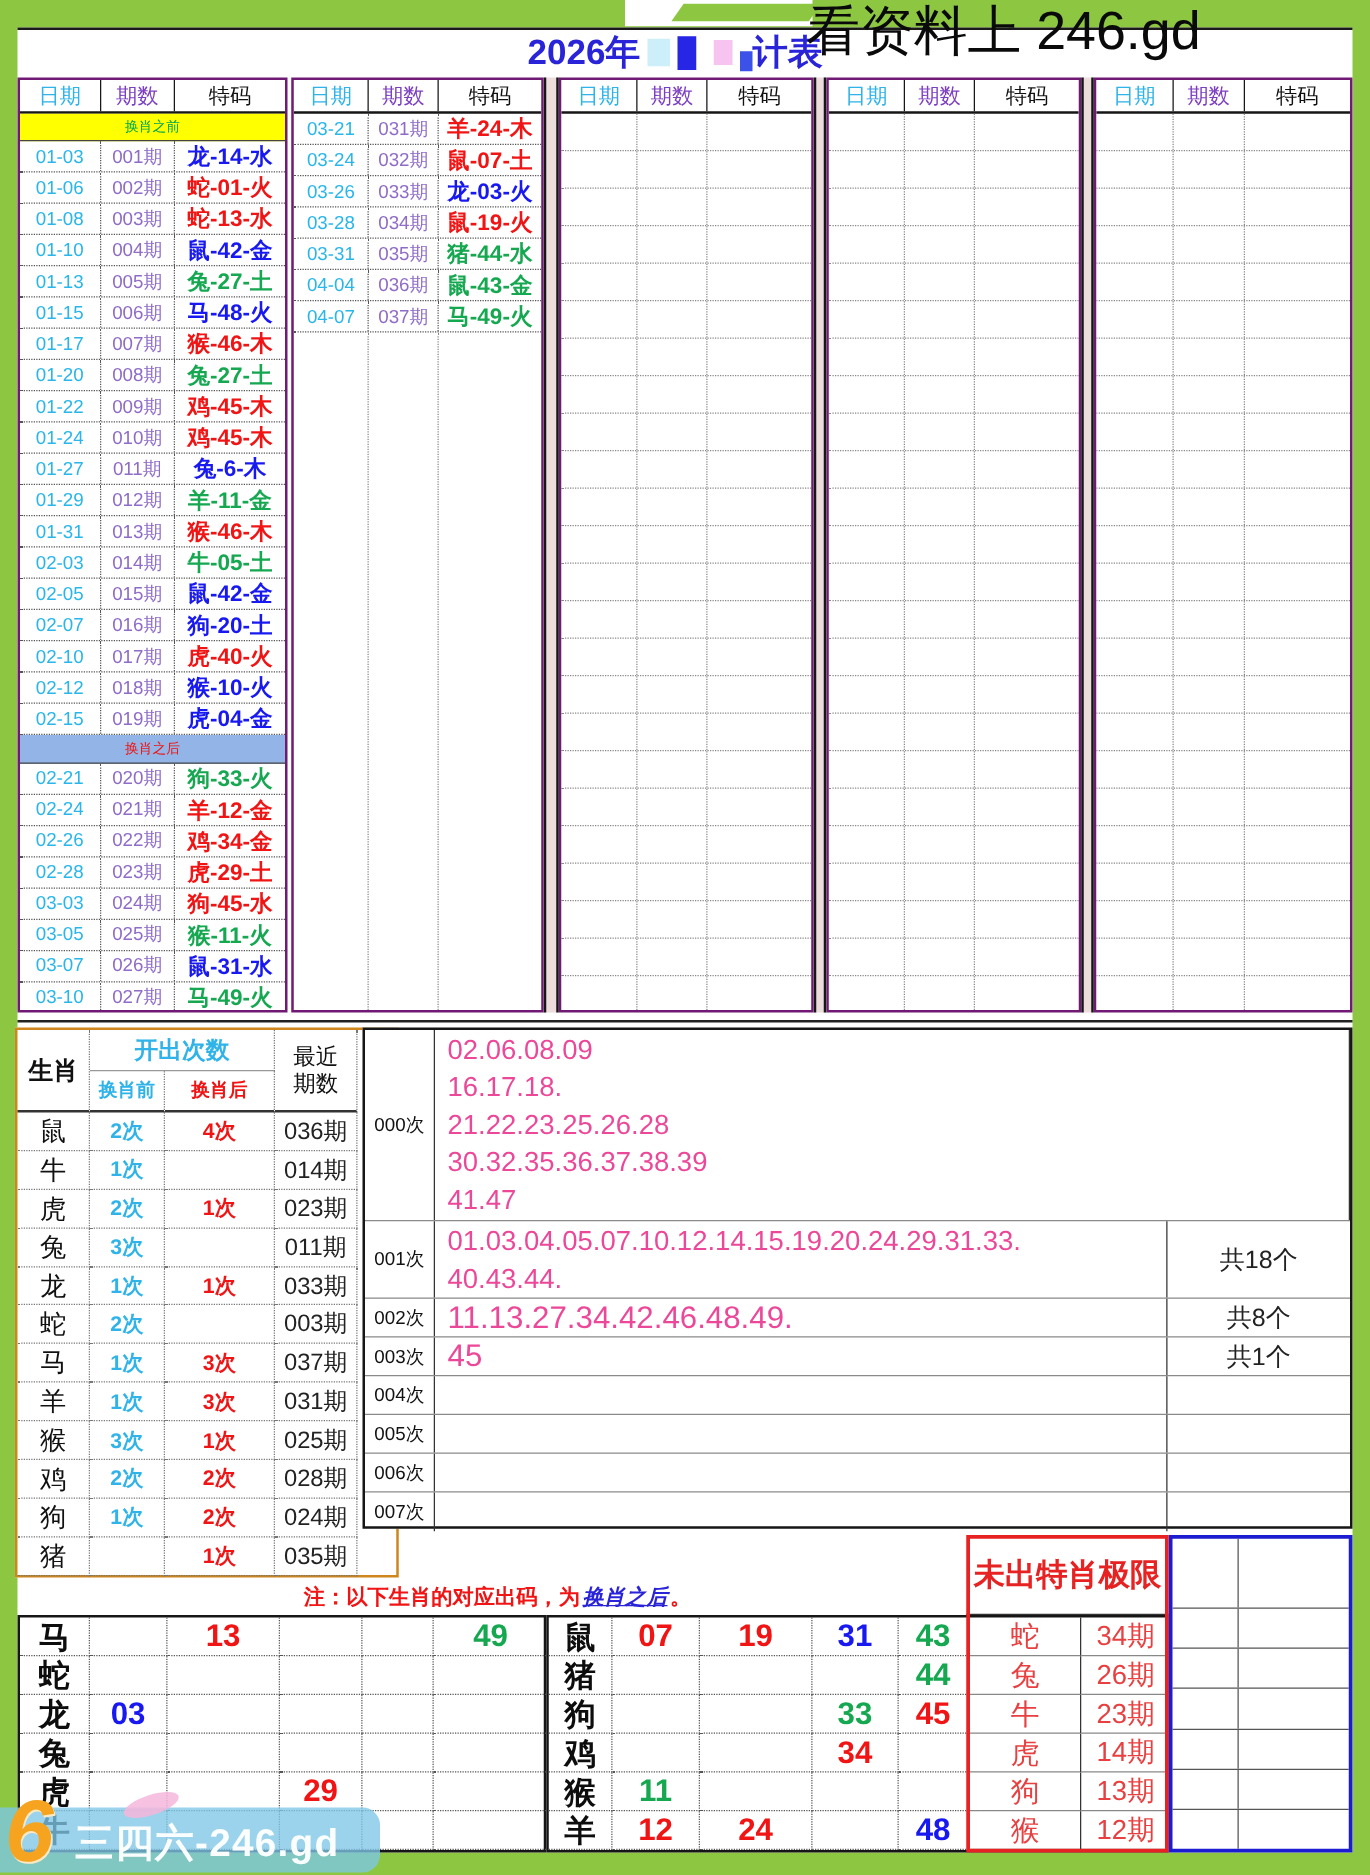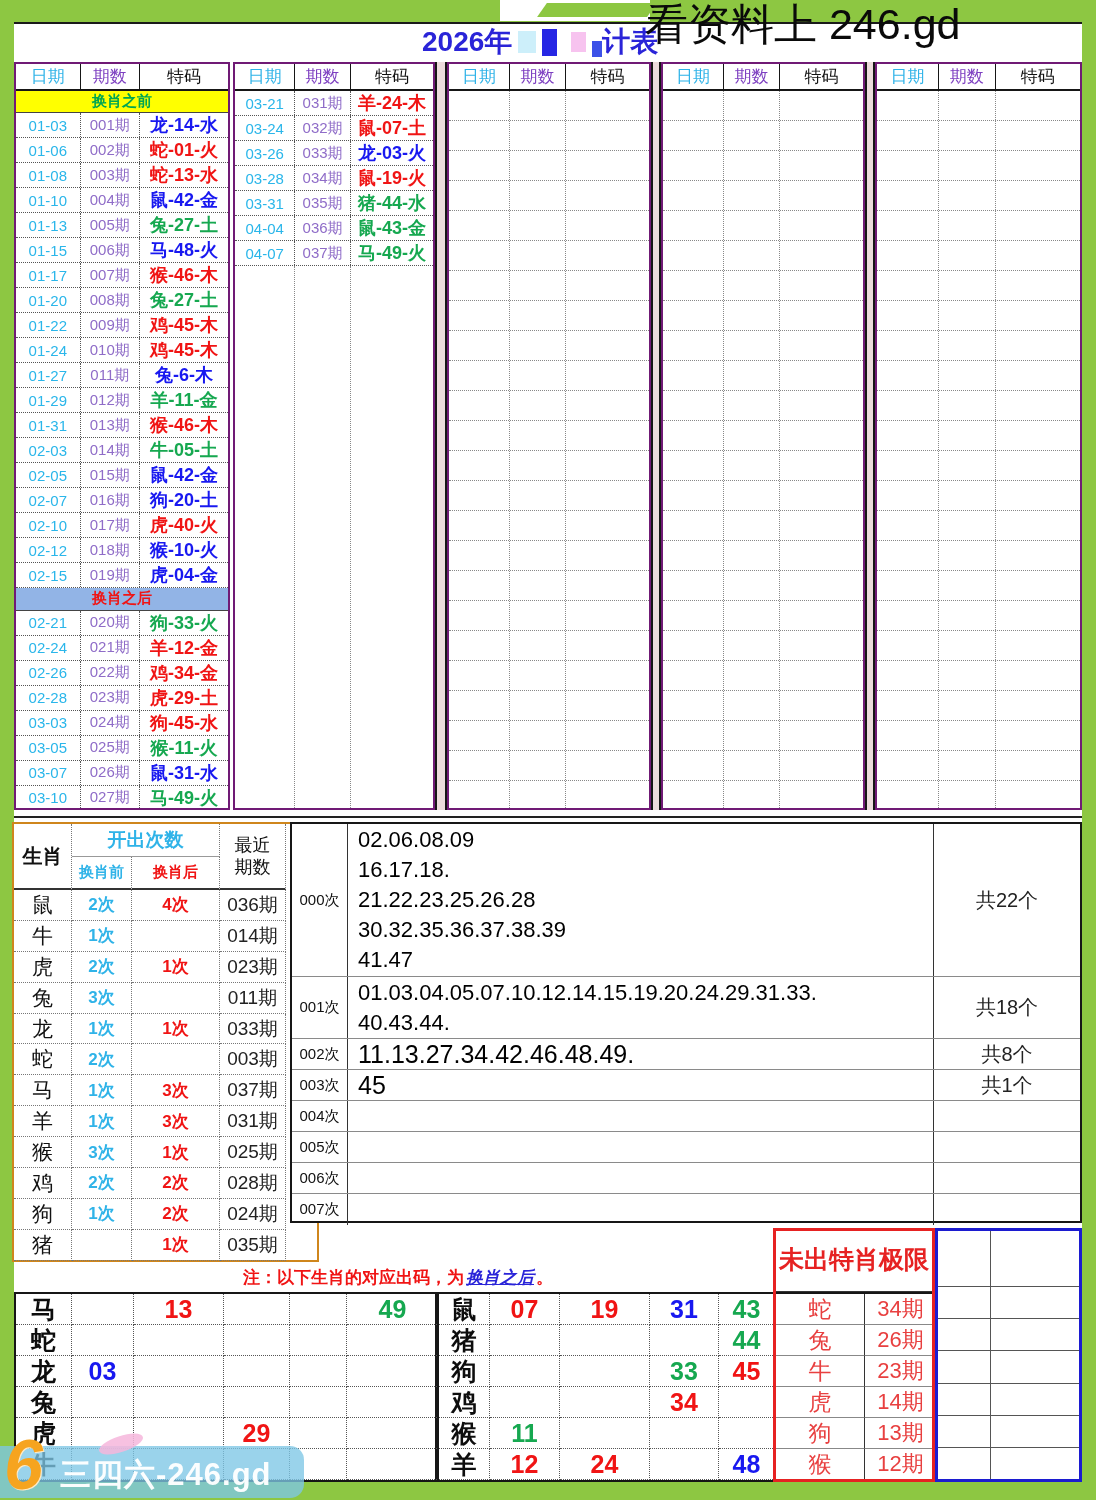--- a/index.html
+++ b/index.html
@@ -17,21 +17,21 @@
 .blk4{width:10px;height:16px;background:#3c51e8;align-self:flex-end;margin-bottom:2px}
 .overlay-text{left:645px;top:-4px;font-size:43px;color:#0a0a0a;z-index:5;white-space:nowrap}
 
 .grp{position:absolute;top:62px;height:748px;border:2px solid #701a75;background:#fff;display:flex;flex-direction:column;overflow:hidden}
 .ghead{flex:0 0 27px;display:flex;border-bottom:2px solid #161616}
 .h{display:flex;align-items:center;justify-content:center;font-size:17px;height:100%}
 .h+.h{border-left:1px solid #161616}
 .hdate{width:30%;color:#2fb3e8}
 .hper{width:28%;color:#7d3fc1}
 .hcode{width:42%;color:#111}
-.banner{flex:0 0 22.26px;display:flex;align-items:center;justify-content:center;font-weight:bold;font-size:15px;border-bottom:1px solid #444}
+.banner{flex:0 0 22.26px;display:flex;align-items:center;justify-content:center;font-weight:normal;font-size:11px;border-bottom:1px solid #444}
 .banner.before{background:#ffff00;color:#00a651}
 .banner.after{background:#92b4e6;color:#f01414}
 .row{flex:0 0 22.26px;display:flex;border-bottom:1px dotted #555}
 .c{display:flex;align-items:center;justify-content:center;height:100%}
 .c.date{width:30%;color:#2ab6ea;font-size:15px}
 .c.per{width:28%;color:#8f6cc8;font-size:15px;border-left:1px dotted #555}
 .c.code{width:42%;font-size:18px;font-weight:bold;border-left:1px dotted #555;white-space:nowrap}
 .w-r{color:#f01414}.w-b{color:#1818f0}.w-g{color:#16a850}
 .erow{flex:0 0 30px;display:flex;border-bottom:1px dotted #888}
 .filler{flex:1;display:flex}
@@ -52,21 +52,21 @@
 .sz{font-size:21px;color:#111}
 .sb{font-size:17px;font-weight:bold;color:#2fb3e8}
 .sa{font-size:17px;font-weight:bold;color:#f01414}
 .sr{font-size:19px;color:#222}
 
 .freq{left:290px;top:822px;width:792px;height:401px;border:2px solid #161616;background:#fff;display:flex;flex-direction:column}
 .frow{display:flex;border-bottom:1px solid #8a8a8a}
 .frow:last-child{border-bottom:none}
 .flabel{flex:0 0 56px;display:flex;align-items:center;justify-content:center;font-size:15px;color:#111;border-right:1px solid #333}
 .fnums{flex:1;display:flex;flex-direction:column;justify-content:center;padding-left:10px;border-right:1px solid #333}
-.fline{font-size:22px;color:#000000;line-height:30px;white-space:nowrap}
+.fline{font-size:22px;color:#ec4899;line-height:30px;white-space:nowrap}
 .xl .fline{font-size:25px}
 .ftotal{flex:0 0 146px;display:flex;align-items:center;justify-content:center;font-size:20px;color:#222}
 
 .note{left:14px;top:1262px;width:768px;height:30px;display:flex;align-items:center;justify-content:center;font-size:17px;font-weight:bold;color:#f01414;z-index:2}
 .note .lnk{color:#2a24d8;font-style:italic;text-decoration:underline;margin:0 2px}
 
 .btable{position:absolute;top:1292px;height:190px;background:#fff;display:grid;border:2px solid #161616}
 #bottom-left-table{left:14px;width:423px;grid-template-columns:56px 62px 90px 66px 57px 92px;grid-template-rows:repeat(6,31px)}
 #bottom-right-table{left:437px;width:498px;grid-template-columns:51px 70px 90px 69px 56px 90px 72px;grid-template-rows:repeat(6,31px)}
 .bc{display:flex;align-items:center;justify-content:center;border-bottom:1px dotted #555;border-right:1px dotted #555;overflow:hidden}
@@ -746,21 +746,20 @@
 <div class="abs freq" id="freq-table">
     <div class="frow" style="flex: 0 0 153px;">
       <div class="flabel">000次</div>
       <div class="fnums">
         <div class="fline">02.06.08.09</div>
         <div class="fline">16.17.18.</div>
         <div class="fline">21.22.23.25.26.28</div>
         <div class="fline">30.32.35.36.37.38.39</div>
         <div class="fline">41.47</div>
       </div>
-      <div class="ftotal">共22个</div>
     </div>
     <div class="frow" style="flex: 0 0 62px;">
       <div class="flabel">001次</div>
       <div class="fnums">
         <div class="fline">01.03.04.05.07.10.12.14.15.19.20.24.29.31.33.</div>
         <div class="fline">40.43.44.</div>
       </div>
       <div class="ftotal">共18个</div>
     </div>
     <div class="frow xl" style="flex: 0 0 31px;">

